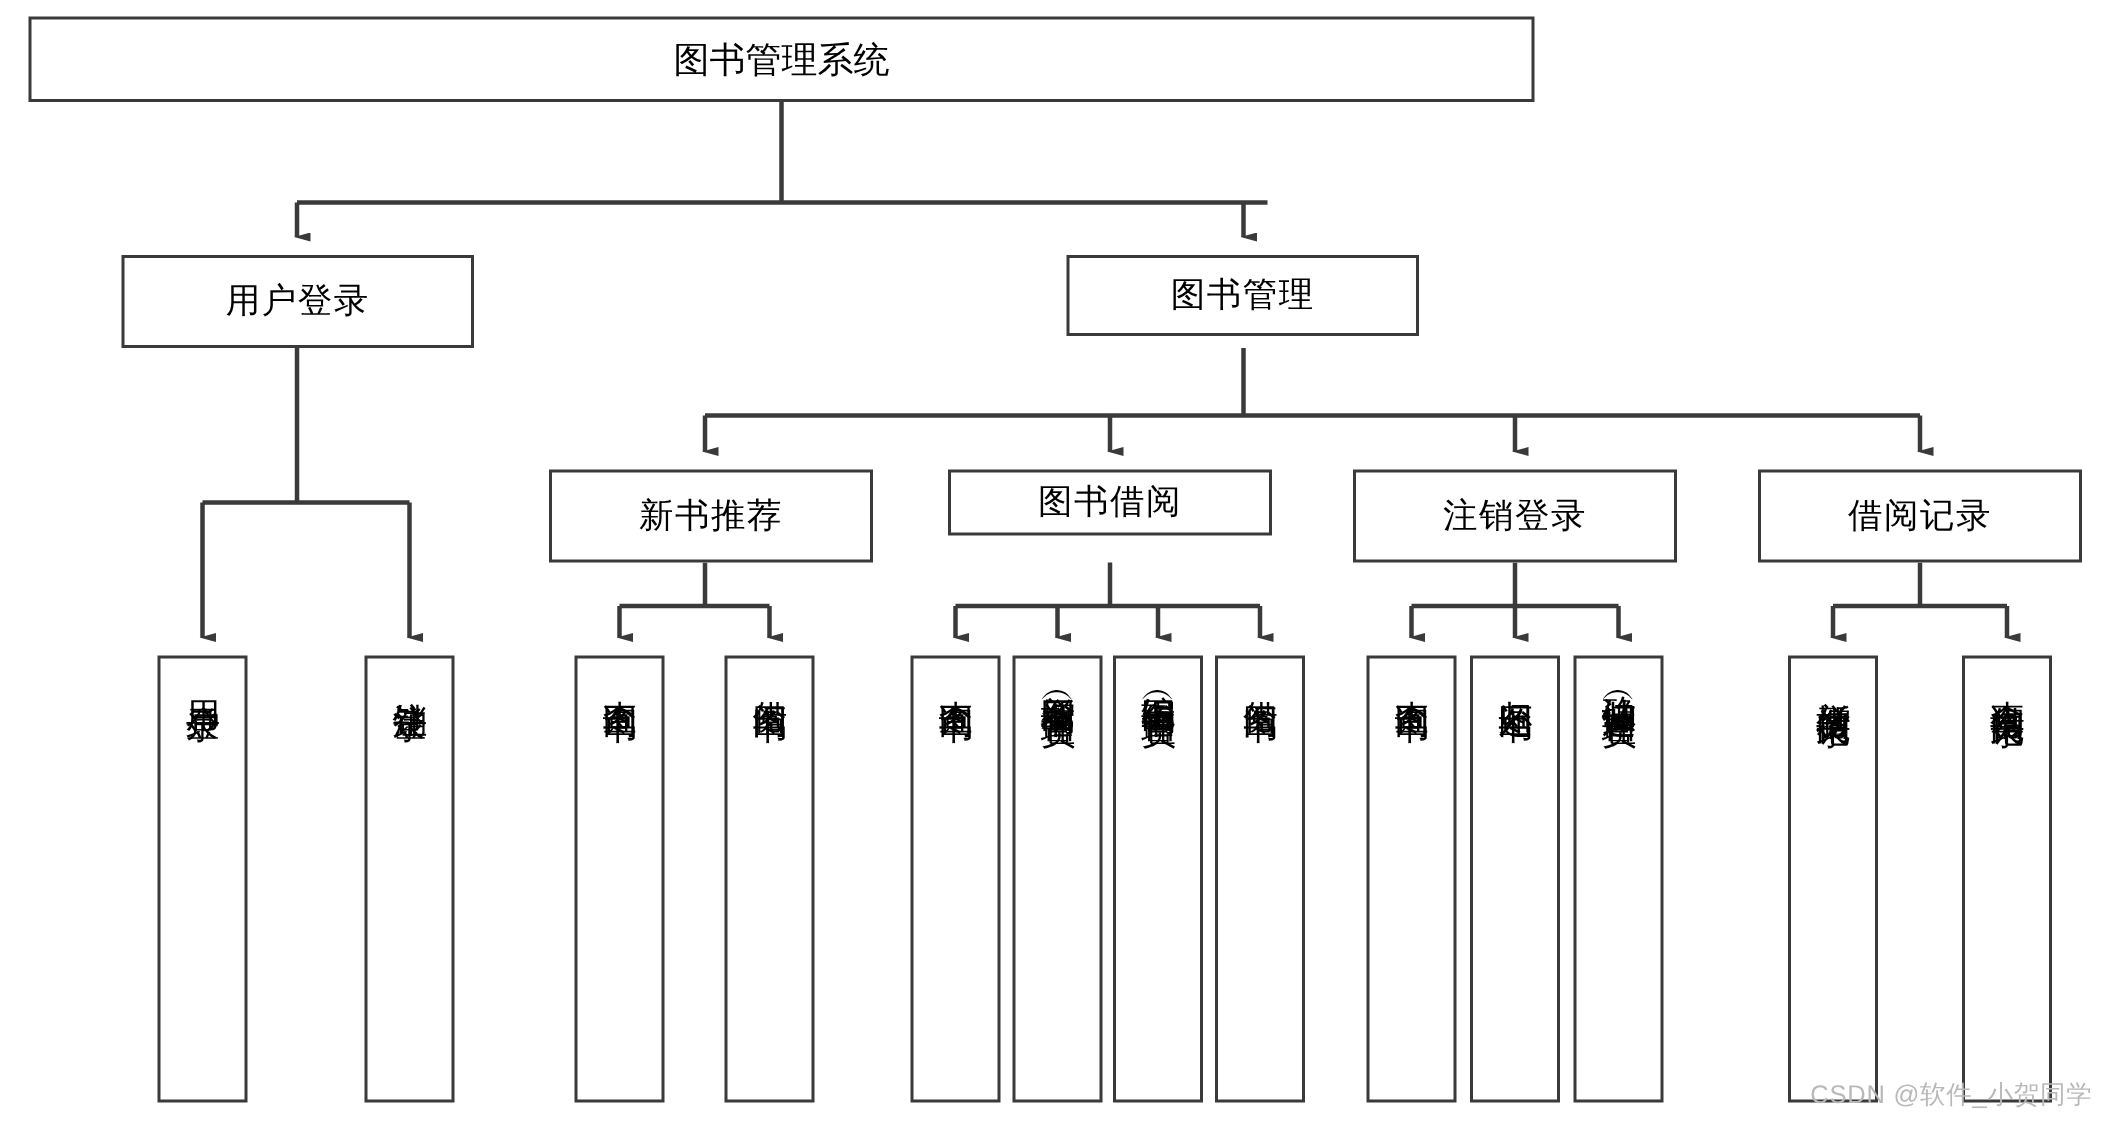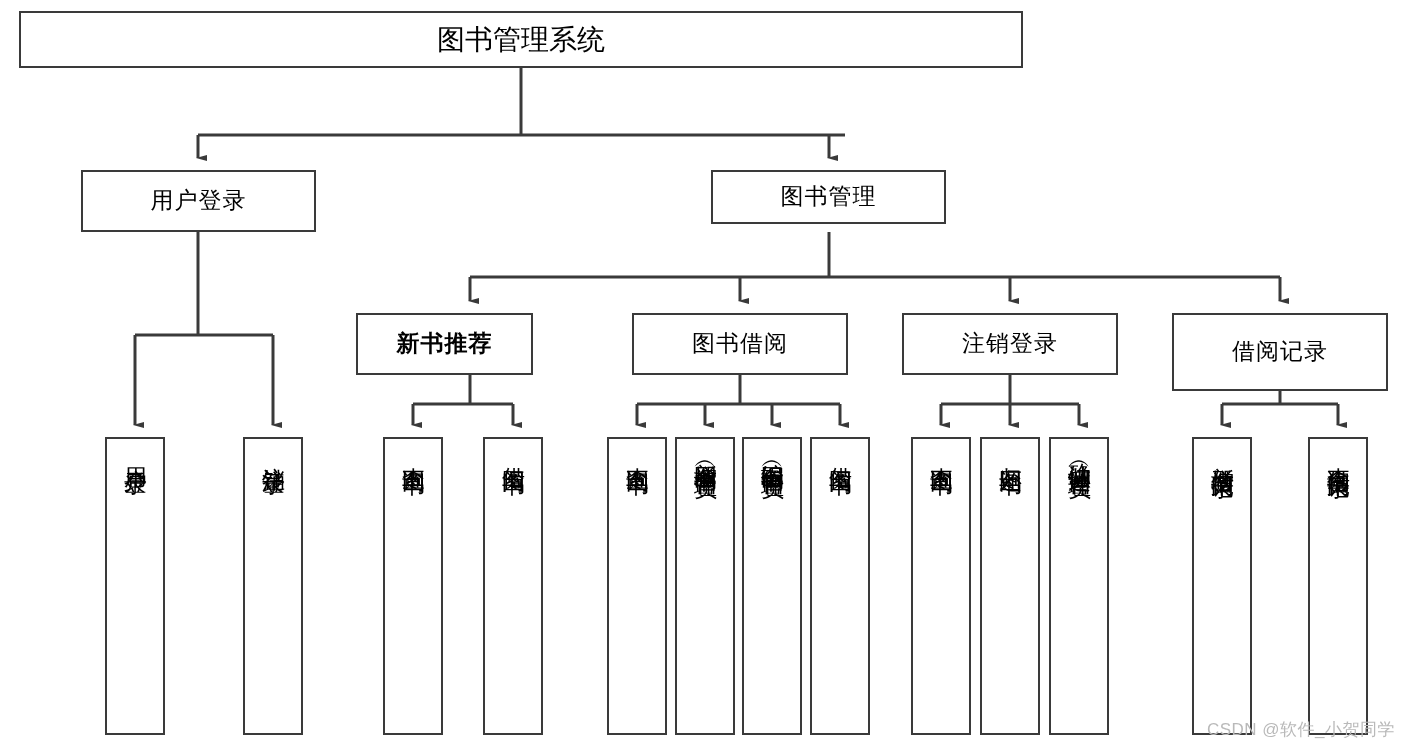--- a/index.html
+++ b/index.html
@@ -30,21 +30,21 @@
     align-items:center;
     justify-content:center;
     text-align:center;
   }
   .node.h{
     font-size:23px;
     line-height:1.1;
     letter-spacing:1px;
   }
   .node.root{
-    font-size:28px;
+    font-size:24px;
     text-align:center;
   }
   .leaf{
     position:absolute;
     box-sizing:border-box;
     background:#ffffff;
     border:2px solid #3a3a3a;
     display:flex;
     align-items:flex-start;
     justify-content:center;
@@ -129,30 +129,30 @@
     <span>图书管理系统</span>
   </div>
 
   <div class="node h" style="left:81px; top:170px; width:235px; height:62px;">
     <span>用户登录</span>
   </div>
   <div class="node h" style="left:711px; top:170px; width:235px; height:54px;">
     <span>图书管理</span>
   </div>
 
-  <div class="node h" style="left:356px; top:313px; width:177px; height:62px;font-weight:bold;">
+  <div class="node h" style="left:366px; top:313px; width:216px; height:62px;">
     <span>新书推荐</span>
   </div>
-  <div class="node h" style="left:632px; top:313px; width:216px; height:62px;">
+  <div class="node h" style="left:632px; top:313px; width:216px; height:44px;">
     <span>图书借阅</span>
   </div>
   <div class="node h" style="left:902px; top:313px; width:216px; height:62px;">
     <span>注销登录</span>
   </div>
-  <div class="node h" style="left:1172px; top:313px; width:216px; height:78px;">
+  <div class="node h" style="left:1172px; top:313px; width:216px; height:62px;">
     <span>借阅记录</span>
   </div>
 
   <div class="leaf" style="left:105px; top:437px; width:60px; height:298px;">
     <span>用户登录</span>
   </div>
   <div class="leaf" style="left:243px; top:437px; width:60px; height:298px;">
     <span>注销登录</span>
   </div>
 

